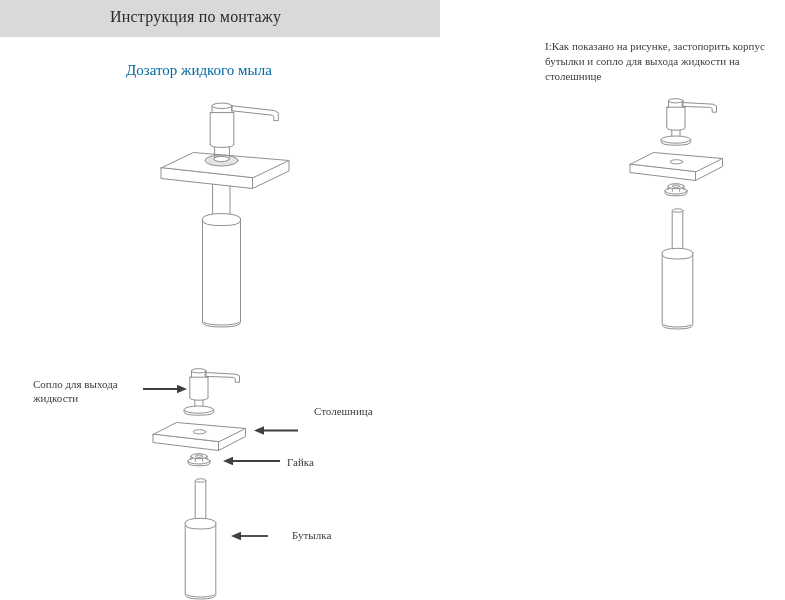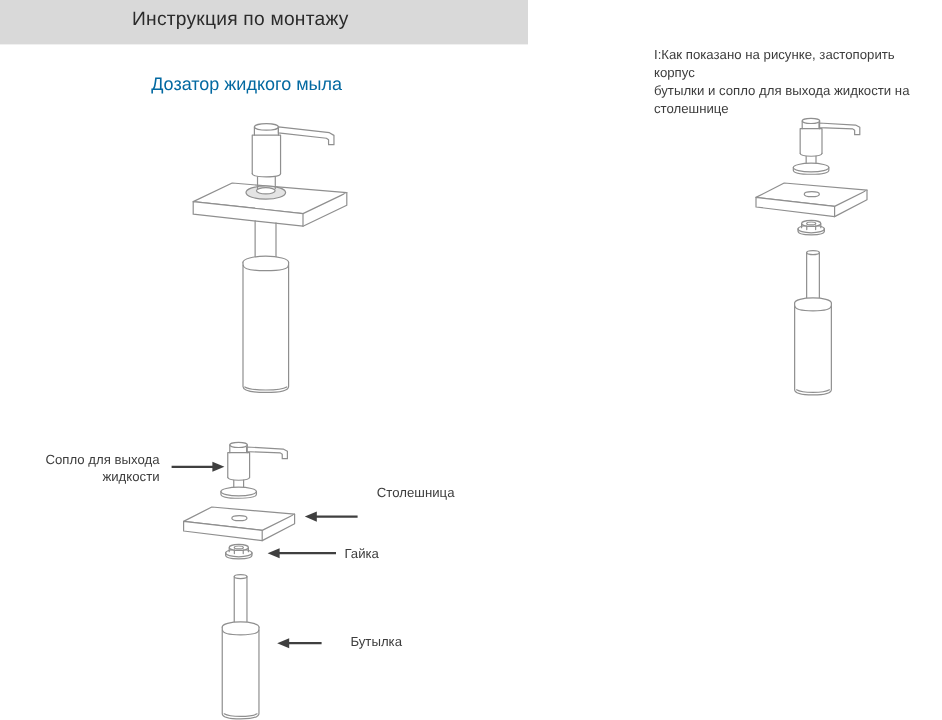--- a/index.html
+++ b/index.html
@@ -3,21 +3,21 @@
 <meta charset="utf-8">
 <style>
   * { margin: 0; padding: 0; box-sizing: border-box; }
   html, body { background: #ffffff; }
   .page {
     position: relative;
     width: 785px;
     height: 600px;
     background: #ffffff;
     overflow: hidden;
-    font-family: Liberation Sans, sans-serif;
+    font-family: Liberation Serif, serif;
     color: #3b3b3b;
   }
   .header-bar {
     position: absolute;
     left: 0; top: 0;
     width: 440px; height: 37px;
     background: #d9d9d9;
   }
   .header-title {
     position: absolute;
@@ -42,21 +42,21 @@
     line-height: 15px;
     color: #3d3d3d;
   }
   .part-label {
     position: absolute;
     font-size: 11px;
     line-height: 14px;
     color: #3d3d3d;
     white-space: nowrap;
   }
-  .label-nozzle { left: 33px; top: 377px; width: 100px; text-align: right; white-space: normal; }
+  .label-nozzle { left: 33px; top: 377px; width: 100px; text-align: left; white-space: normal; }
   .label-countertop { left: 314px; top: 404px; }
   .label-nut { left: 287px; top: 455px; }
   .label-bottle { left: 275px; top: 528px; padding-left: 17px; }
   svg.fig { position: absolute; overflow: visible; }
   .fig-assembled { left: 148px; top: 92px; }
   .fig-exploded { left: 612px; top: 96px; }
   .fig-labeled { left: 135px; top: 366px; }
 </style>
 </head>
 <body>

